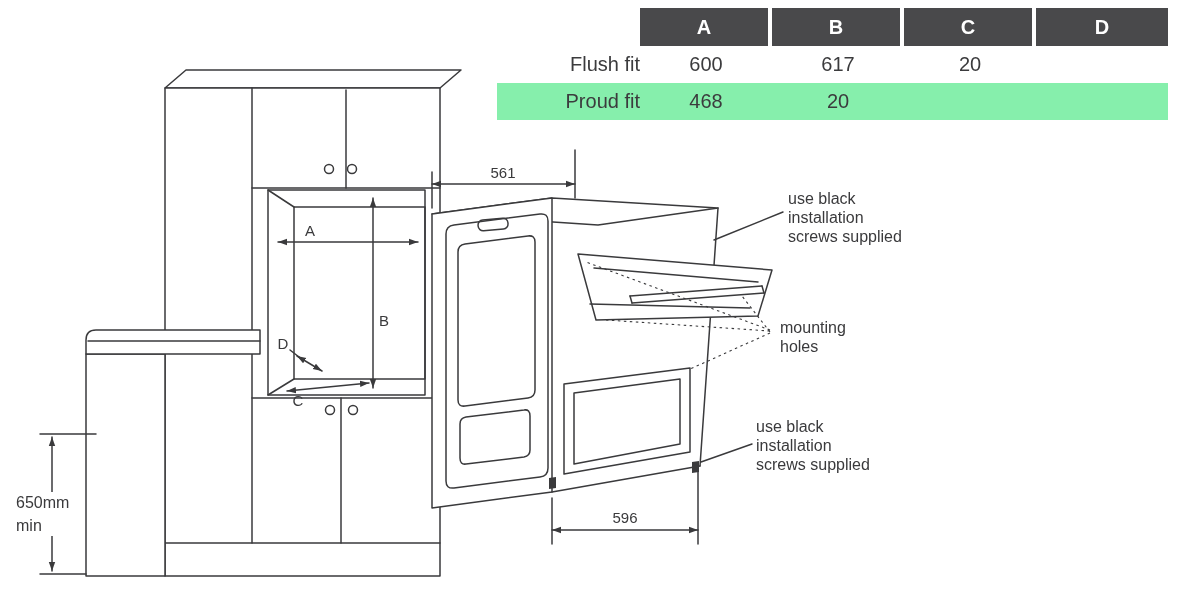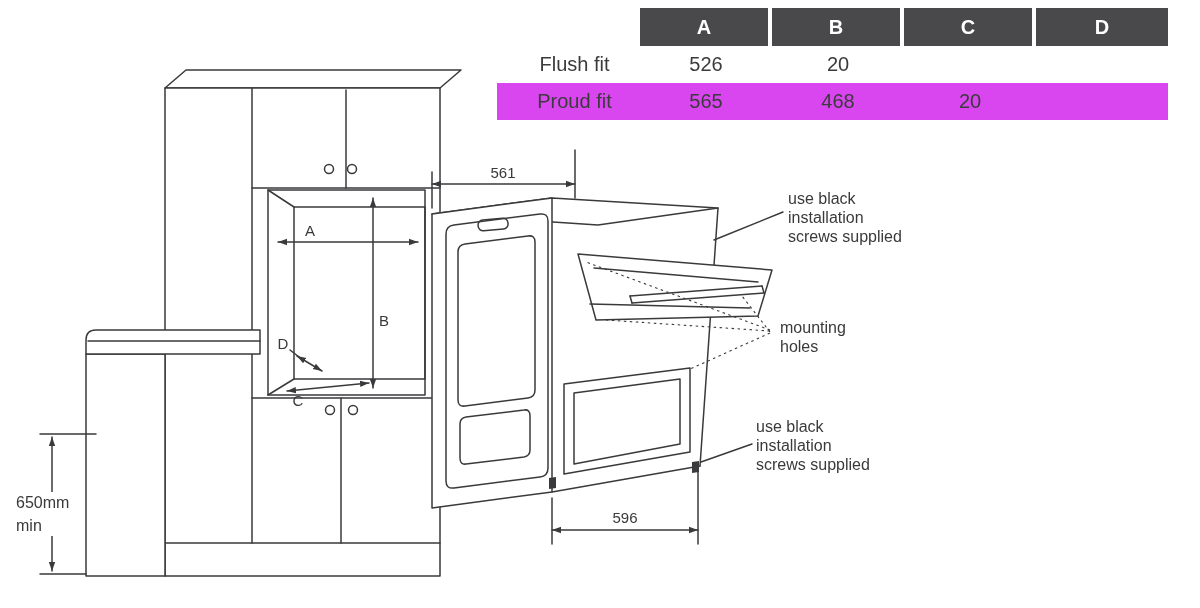--- a/index.html
+++ b/index.html
@@ -12,23 +12,23 @@
   .trow{display:grid;grid-template-columns:143px 132px 132px 132px 132px;}
   .thead{height:38px;}
   .thead .spacer{background:transparent;}
   .thead .th{
     background:#49494b;color:#ffffff;font-weight:bold;
     display:flex;align-items:center;justify-content:center;
     border-right:4px solid #ffffff;box-sizing:border-box;
   }
   .thead .th:last-child{border-right:none;}
   .tbody-row{height:37px;align-items:center;}
-  .tbody-row .rlabel{padding-left:12px;text-align:center;}
+  .tbody-row .rlabel{padding-left:12px;text-align:right;}
   .tbody-row .val{text-align:center;}
-  .tbody-row.alt{background:#d946ef;}
+  .tbody-row.alt{background:#86efac;}
   
   svg{position:absolute;left:0;top:0;}
   .ln{stroke:#3a3a3c;stroke-width:1.5;fill:none;stroke-linejoin:round;stroke-linecap:round;}
   .fillw{fill:#ffffff;}
   .dot{stroke:#3a3a3c;stroke-width:1.1;fill:none;stroke-dasharray:2.5,3.5;}
   .dimtxt{font-family:"Liberation Sans", sans-serif;font-size:15px;fill:#3a3a3c;}
   .anntxt{font-family:"Liberation Sans", sans-serif;font-size:16px;fill:#3a3a3c;}
 </style>
 </head>
 <body>
@@ -170,24 +170,24 @@
   <div class="spec-table">
     <div class="trow thead">
       <div class="spacer"></div>
       <div class="th">A</div>
       <div class="th">B</div>
       <div class="th">C</div>
       <div class="th">D</div>
     </div>
     <div class="trow tbody-row">
       <div class="rlabel">Flush fit</div>
-      <div class="val">526</div>
+      <div class="val">600</div>
+      <div class="val">617</div>
       <div class="val">20</div>
     </div>
     <div class="trow tbody-row alt">
       <div class="rlabel">Proud fit</div>
-      <div class="val">565</div>
       <div class="val">468</div>
       <div class="val">20</div>
     </div>
   </div>
 
 </div>
 
 </body></html>

